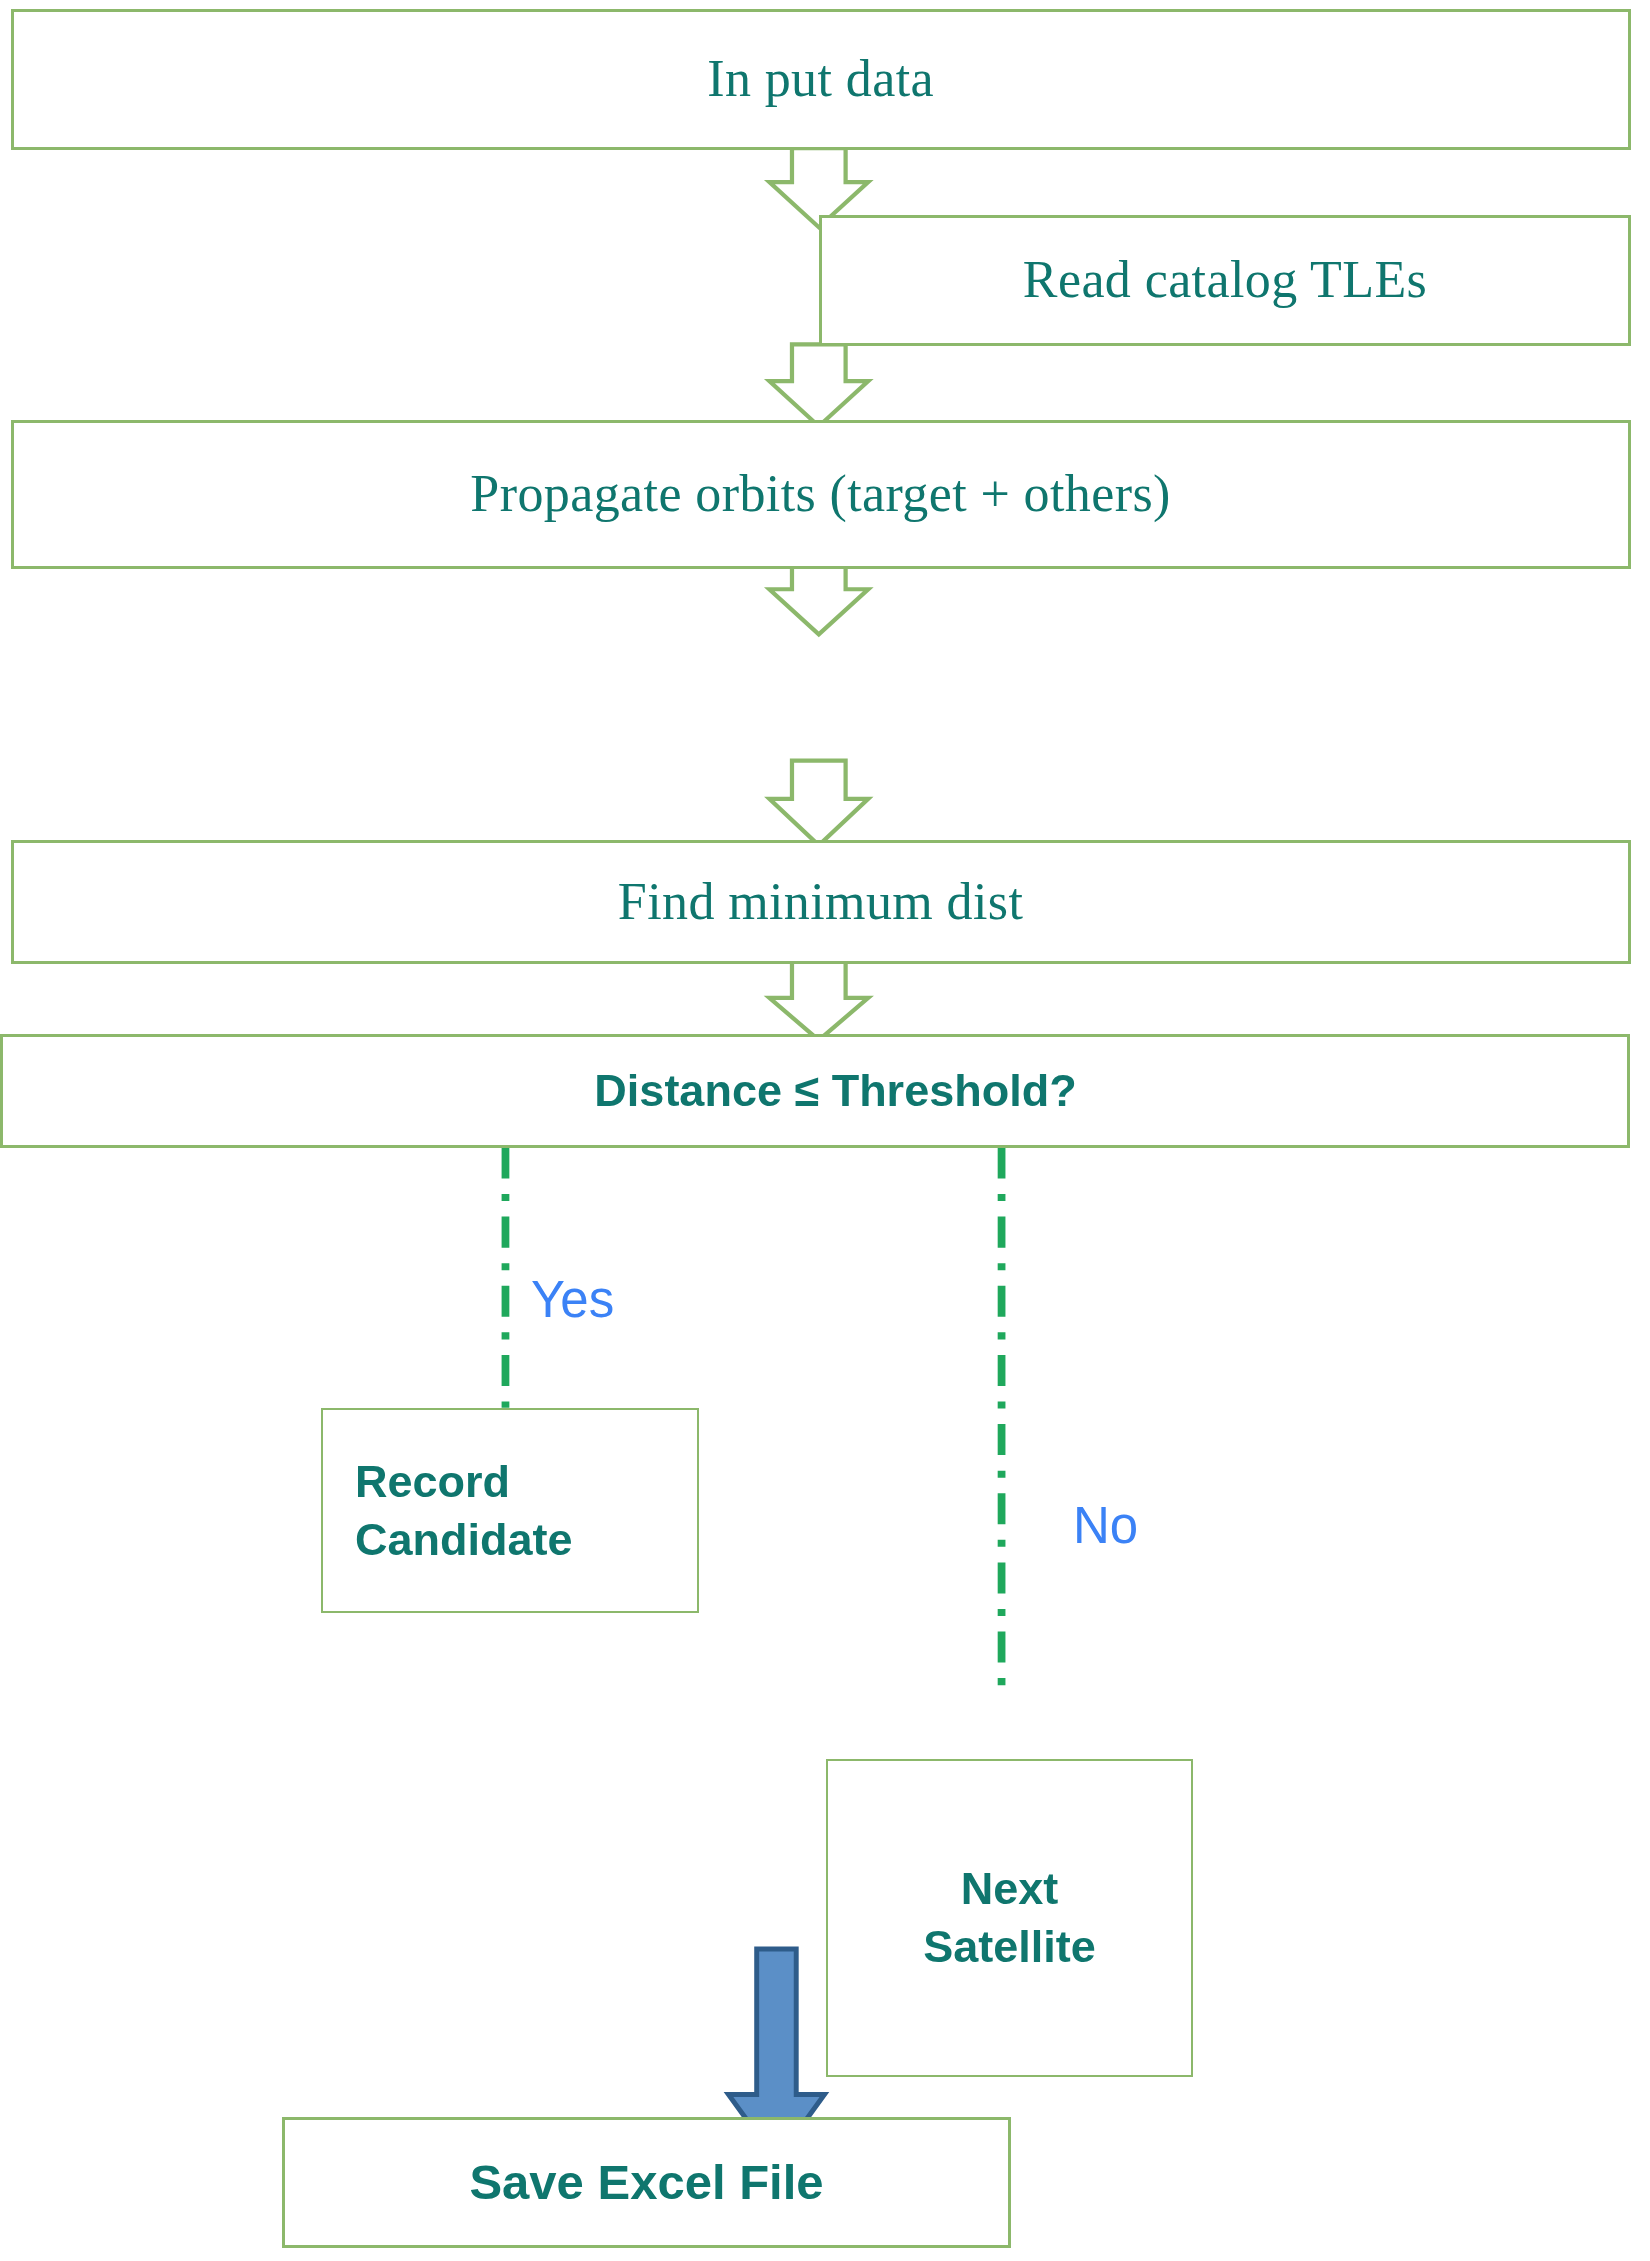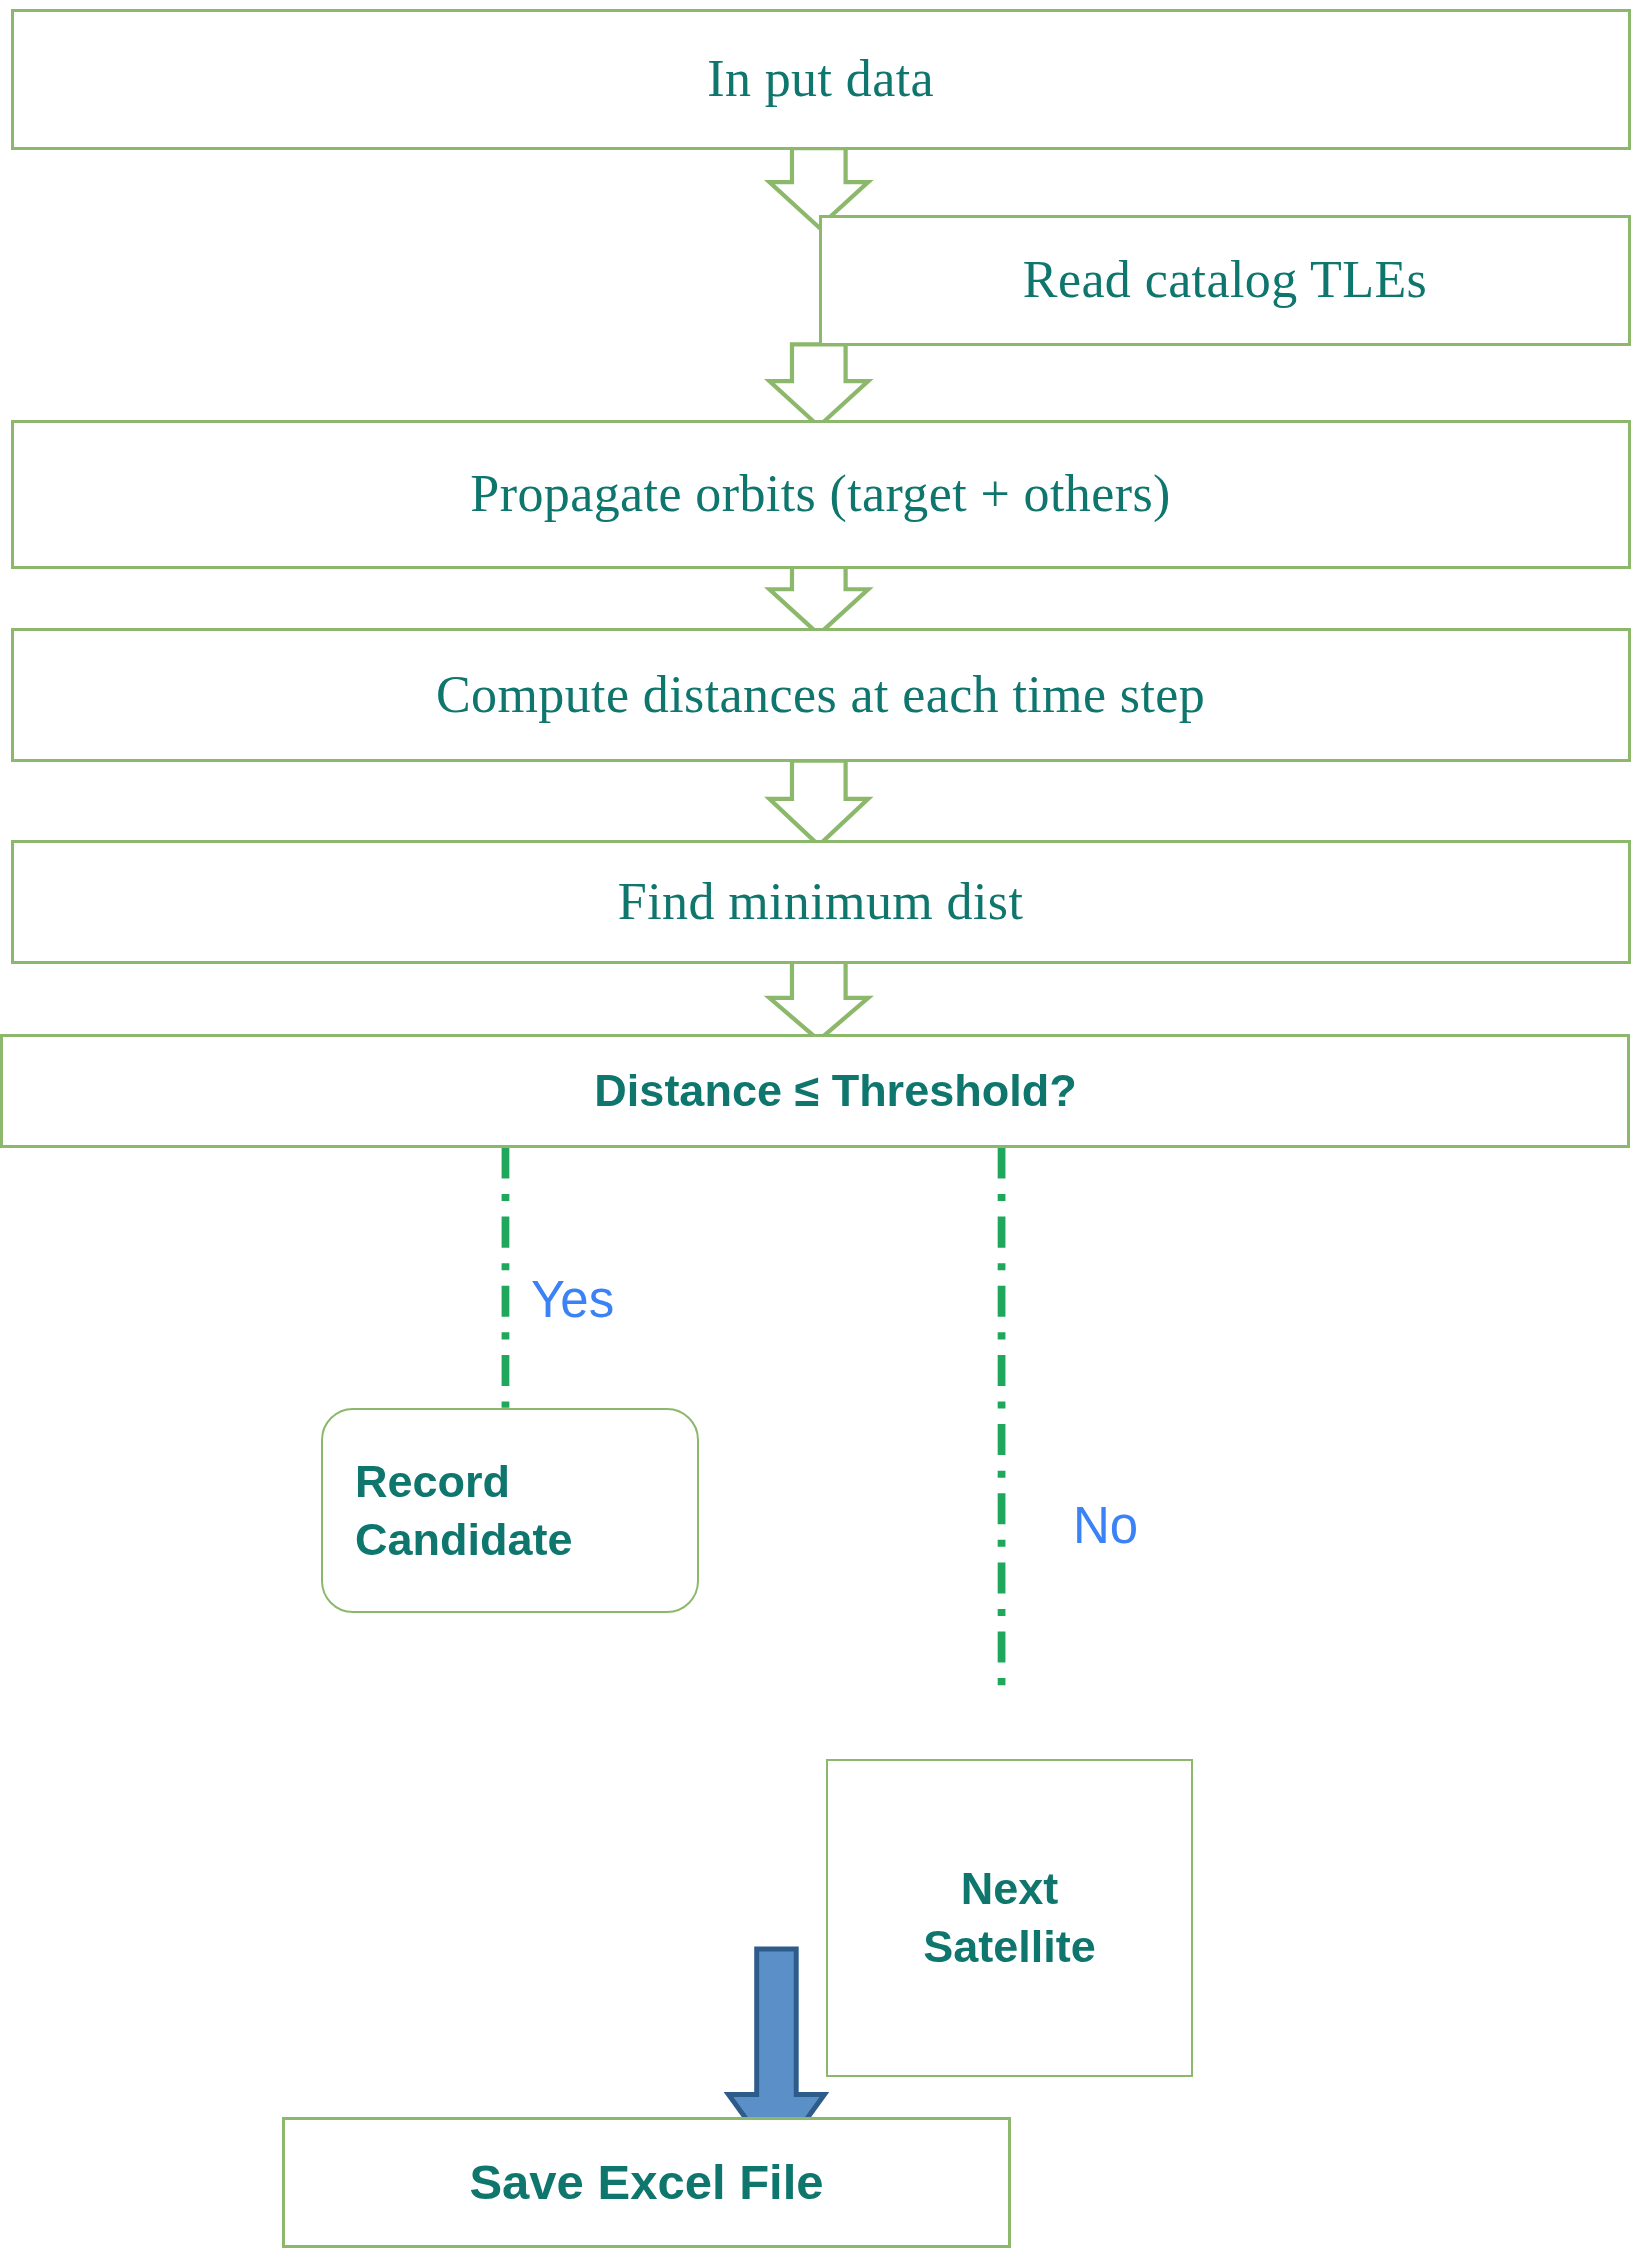--- a/index.html
+++ b/index.html
@@ -54,21 +54,21 @@
     font-size: 45px;
     font-weight: 700;
     letter-spacing: 0px;
   }
   .sans-lg .boxlabel {
     font-family: "Liberation Sans", sans-serif;
     font-size: 49px;
     font-weight: 700;
   }
 
-  .align-left { justify-content: flex-start; border-radius: 32px; }
+  .align-left { justify-content: flex-start; }
   .align-left .boxlabel { text-align: left; padding-left: 32px; }
 
   
   #connectors {
     position: absolute;
     left: 0; top: 0;
     width: 1651px;
     height: 2261px;
     pointer-events: none;
   }
@@ -115,23 +115,20 @@
 
 
   <div class="box serif" style="left:819px; top:215px; width:812px; height:131px;">
     <span class="boxlabel">Read catalog TLEs</span>
   </div>
 
   <div class="box serif" style="left:10.6px; top:420px; width:1620px; height:149px;">
     <span class="boxlabel">Propagate orbits (target + others)</span>
   </div>
 
-  <div class="box serif" style="left:10.6px; top:628px; width:1620px; height:134px;">
-    <span class="boxlabel">Compute distances at each time step</span>
-  </div>
 
   <div class="box serif" style="left:10.6px; top:840px; width:1620px; height:124px;">
     <span class="boxlabel">Find minimum dist</span>
   </div>
 
   <div class="box sans" style="left:0px; top:1034px; width:1630px; height:114px;padding-left:41px;">
     <span class="boxlabel">Distance ≤ Threshold?</span>
   </div>
 
   <div class="branch-label" style="left:531px; top:1270px;">Yes</div>

